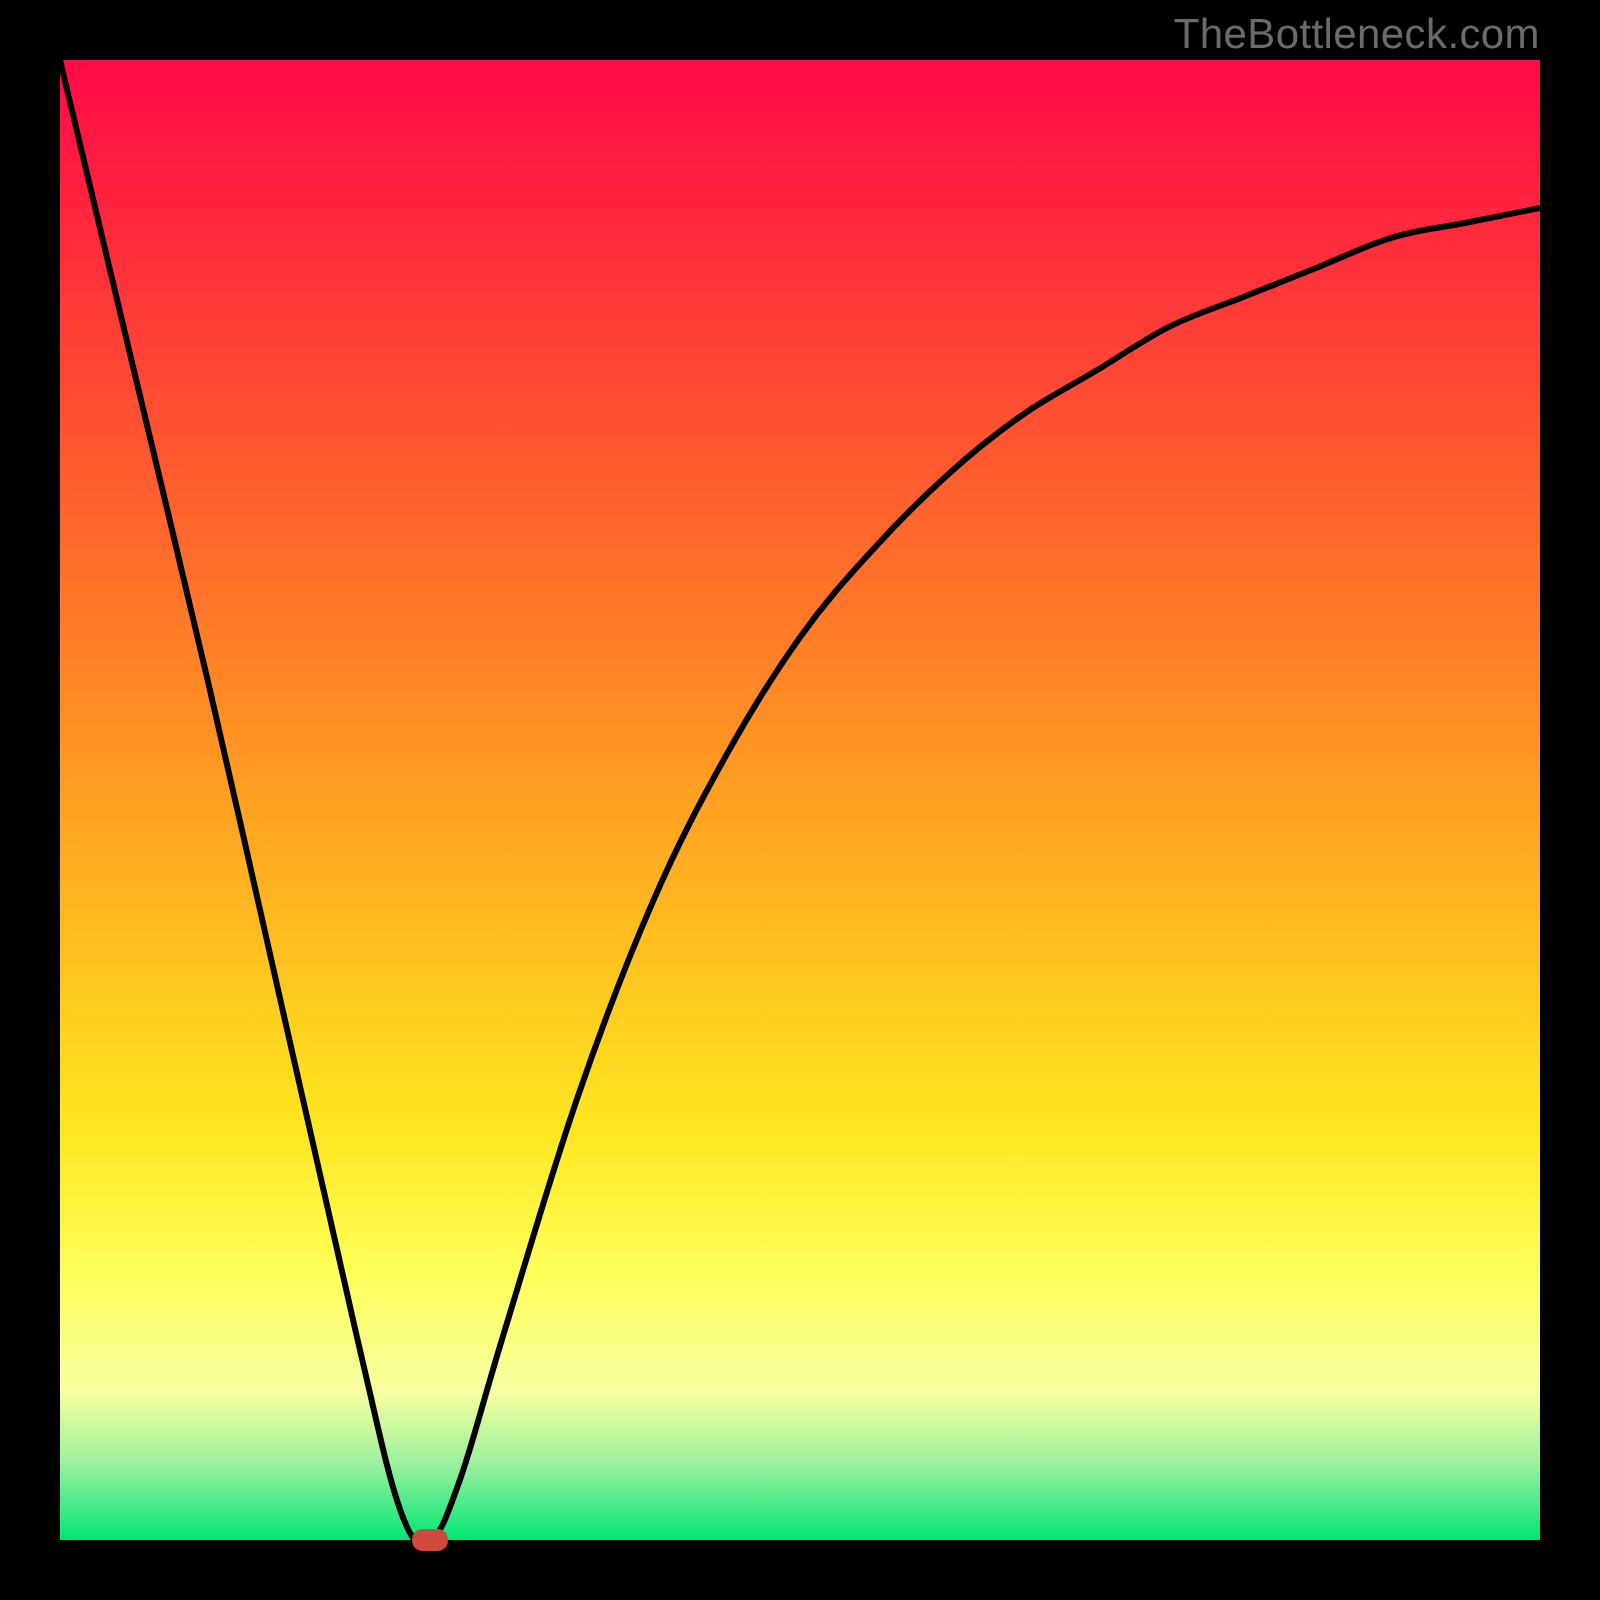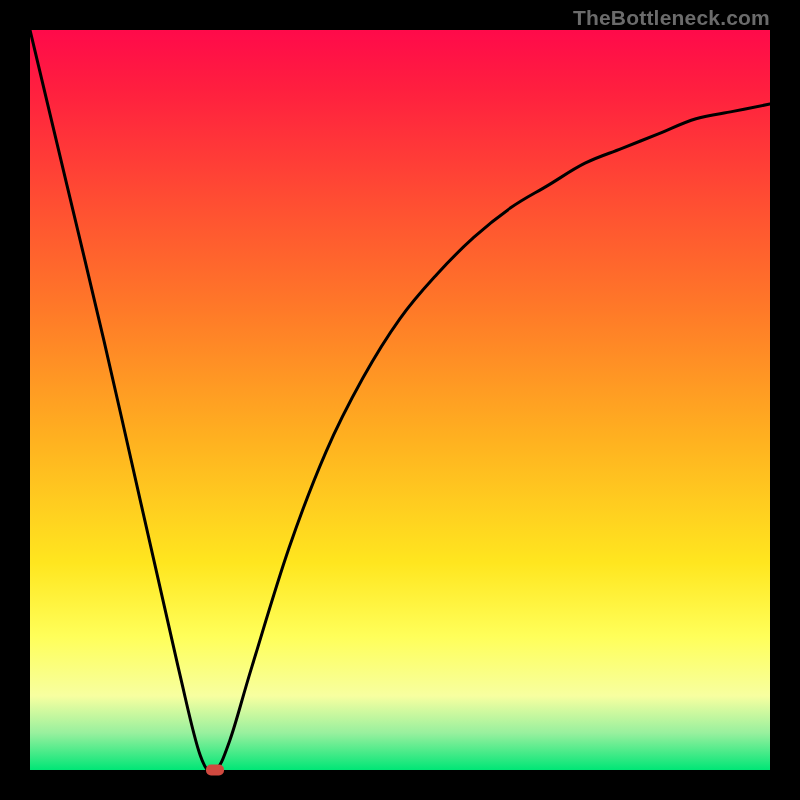--- a/index.html
+++ b/index.html
@@ -37,21 +37,21 @@
       #98f09e 95%,
       #00e676 100%
     );
   }
   .watermark {
     position: absolute;
     top: 6px;
     right: 30px;
     color: #6b6b6b;
     font-size: 21px;
-    font-weight: 700;
+    font-weight: 400;
     letter-spacing: 0.2px;
     z-index: 5;
   }
   svg.curve {
     position: absolute;
     left: 0;
     top: 0;
     width: 740px;
     height: 740px;
     z-index: 2;

